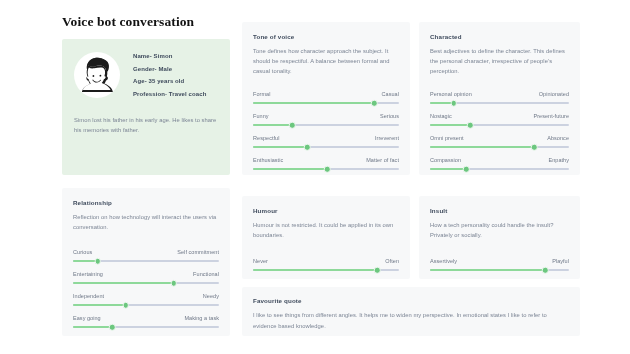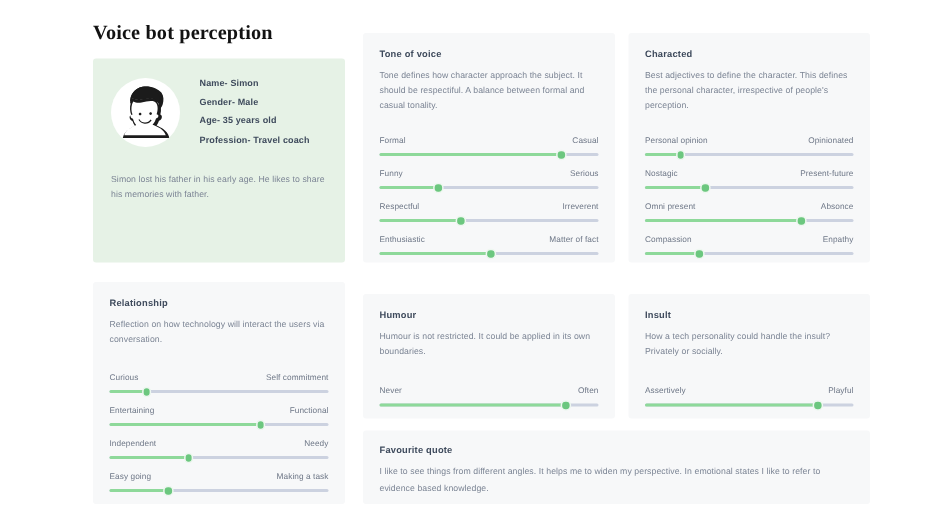--- a/index.html
+++ b/index.html
@@ -79,21 +79,21 @@
   .quote-text {
     font-size: 5.8px; color: #7b8494; line-height: 1.85;
     letter-spacing: 0.05px;
   }
 </style>
 </head>
 <body>
 
 <div class="page">
 
-  <div class="page-title">Voice bot perception</div>
+  <div class="page-title">Voice bot conversation</div>
 
   <div class="card green" style="left:62px; top:39px; width:168px; height:136px; padding:13px 12px 0 12px;">
     <div class="persona-row">
       <div class="avatar">
         <svg width="44" height="44" viewBox="0 0 44 44">
           <g fill="#1b1b1b">
             <path d="M12.2 14.8c-0.6-4.6 2.6-8.9 7.6-9.9 4.6-0.9 9.2 0.9 11.2 4.3 1.4 2.3 1.3 4.6 0.7 6.9-0.3 1.1-0.8 2-1.4 2.6 0.1-1.6-0.2-3-0.9-4.1-0.9-1.4-2.4-1.9-4.1-2-2.2-0.1-4.2 0.6-6.3 0.9-2.3 0.3-4.3 0.1-5.6-1 -0.4 0.7-0.7 1.5-0.8 2.4 -0.2 0.9-0.2 1.8-0.1 2.6 -0.2-0.9-0.3-1.8-0.3-2.7z"></path>
             <path d="M12.4 17.2c-0.5 1.9-0.4 4 0.3 6.1 -0.7 0.1-1.2 0.7-1.1 1.5 0.1 1 0.8 1.7 1.6 1.9 0.4 1.4 1 2.7 1.8 3.7 -1.6 0.8-3.2 1.6-4.5 2.6 -1.6 1.2-2.8 2.7-3.3 4.7h29.7c-0.6-2.2-2-3.8-3.8-5.1 -1.4-1-3.1-1.8-4.8-2.5 0.8-1 1.5-2.2 1.9-3.6 0.9-0.2 1.6-1 1.7-2 0.1-0.8-0.4-1.4-1.1-1.5 0.5-1.6 0.7-3.3 0.5-4.8 -0.1-1-0.4-1.9-0.9-2.6 -0.8-1.2-2.2-1.6-3.8-1.6 -2.1 0-4.1 0.6-6.1 0.9 -2.5 0.4-4.7 0.2-6.1-1 -0.8 0.9-1.3 2-1.6 3.3z" fill="#ffffff"></path>
             <path d="M12.1 16c-0.7 2.5-0.5 5.2 0.4 7.6 -0.8 0.3-1.2 1-1.1 1.8 0.1 1.1 0.9 2 1.9 2.2 0.4 1.2 0.9 2.3 1.6 3.2 -1.5 0.7-3 1.5-4.3 2.5 -1.8 1.3-3.1 3-3.6 5.2l-0.1 0.5h31l-0.1-0.5c-0.6-2.4-2.1-4.1-4-5.5 -1.3-1-2.9-1.7-4.4-2.4 0.7-0.9 1.2-1.9 1.6-3.1 1-0.3 1.8-1.2 1.9-2.3 0.1-0.8-0.3-1.5-1-1.8 0.4-1.5 0.5-3.1 0.4-4.6 0.5-0.6 0.9-1.4 1.2-2.3 0.7-2.5 0.8-5.1-0.8-7.6C30.1 5.9 25.1 3.9 20 4.9c-5.4 1.1-8.9 5.9-8.2 10.8l0.3 0.3zM13 14.6c-0.5-4.1 2.4-8.1 7-9 4.3-0.9 8.6 0.9 10.4 3.9 1.2 2 1.2 4.1 0.6 6.2 -0.1 0.4-0.3 0.8-0.5 1.2 -0.1-0.9-0.3-1.7-0.7-2.3 -1-1.6-2.7-2.1-4.5-2.2 -2.3-0.1-4.4 0.6-6.4 0.9 -2.2 0.3-3.9 0.1-5-0.8l-0.4-0.3 -0.3 0.4c-0.3 0.5-0.5 1-0.7 1.6 -0.1 0.3-0.1 0.6-0.2 0.9 0 -0.1 0-0.3-0.1-0.5zM13.3 23.9l0.1-0.4c-0.9-2.2-1-4.6-0.4-6.8 0.2-0.8 0.5-1.5 0.9-2.1 1.4 0.9 3.3 1 5.5 0.7 2.1-0.3 4.1-0.9 6.2-0.9 1.7 0 2.9 0.4 3.6 1.5 0.4 0.6 0.7 1.4 0.8 2.3 0.2 1.5 0 3.1-0.5 4.6l-0.1 0.4 0.4 0.1c0.5 0.1 0.8 0.5 0.8 1 -0.1 0.8-0.6 1.4-1.3 1.6l-0.3 0.1 -0.1 0.3c-0.4 1.3-1 2.4-1.8 3.3l-0.4 0.5 0.6 0.2c1.7 0.7 3.3 1.4 4.7 2.4 1.6 1.2 2.9 2.6 3.5 4.4H7.8c0.5-1.6 1.6-2.9 3-3.9 1.3-1 2.8-1.7 4.4-2.5l0.6-0.3 -0.4-0.5c-0.7-0.9-1.3-2.1-1.7-3.5l-0.1-0.3 -0.3-0.1c-0.7-0.2-1.2-0.7-1.3-1.5 -0.1-0.5 0.3-0.9 0.8-1l0.5-0.1z"></path>
             <path d="M18.4 22.1c0.5 0 0.9 0.4 0.9 0.9s-0.4 0.9-0.9 0.9 -0.9-0.4-0.9-0.9 0.4-0.9 0.9-0.9z"></path>

